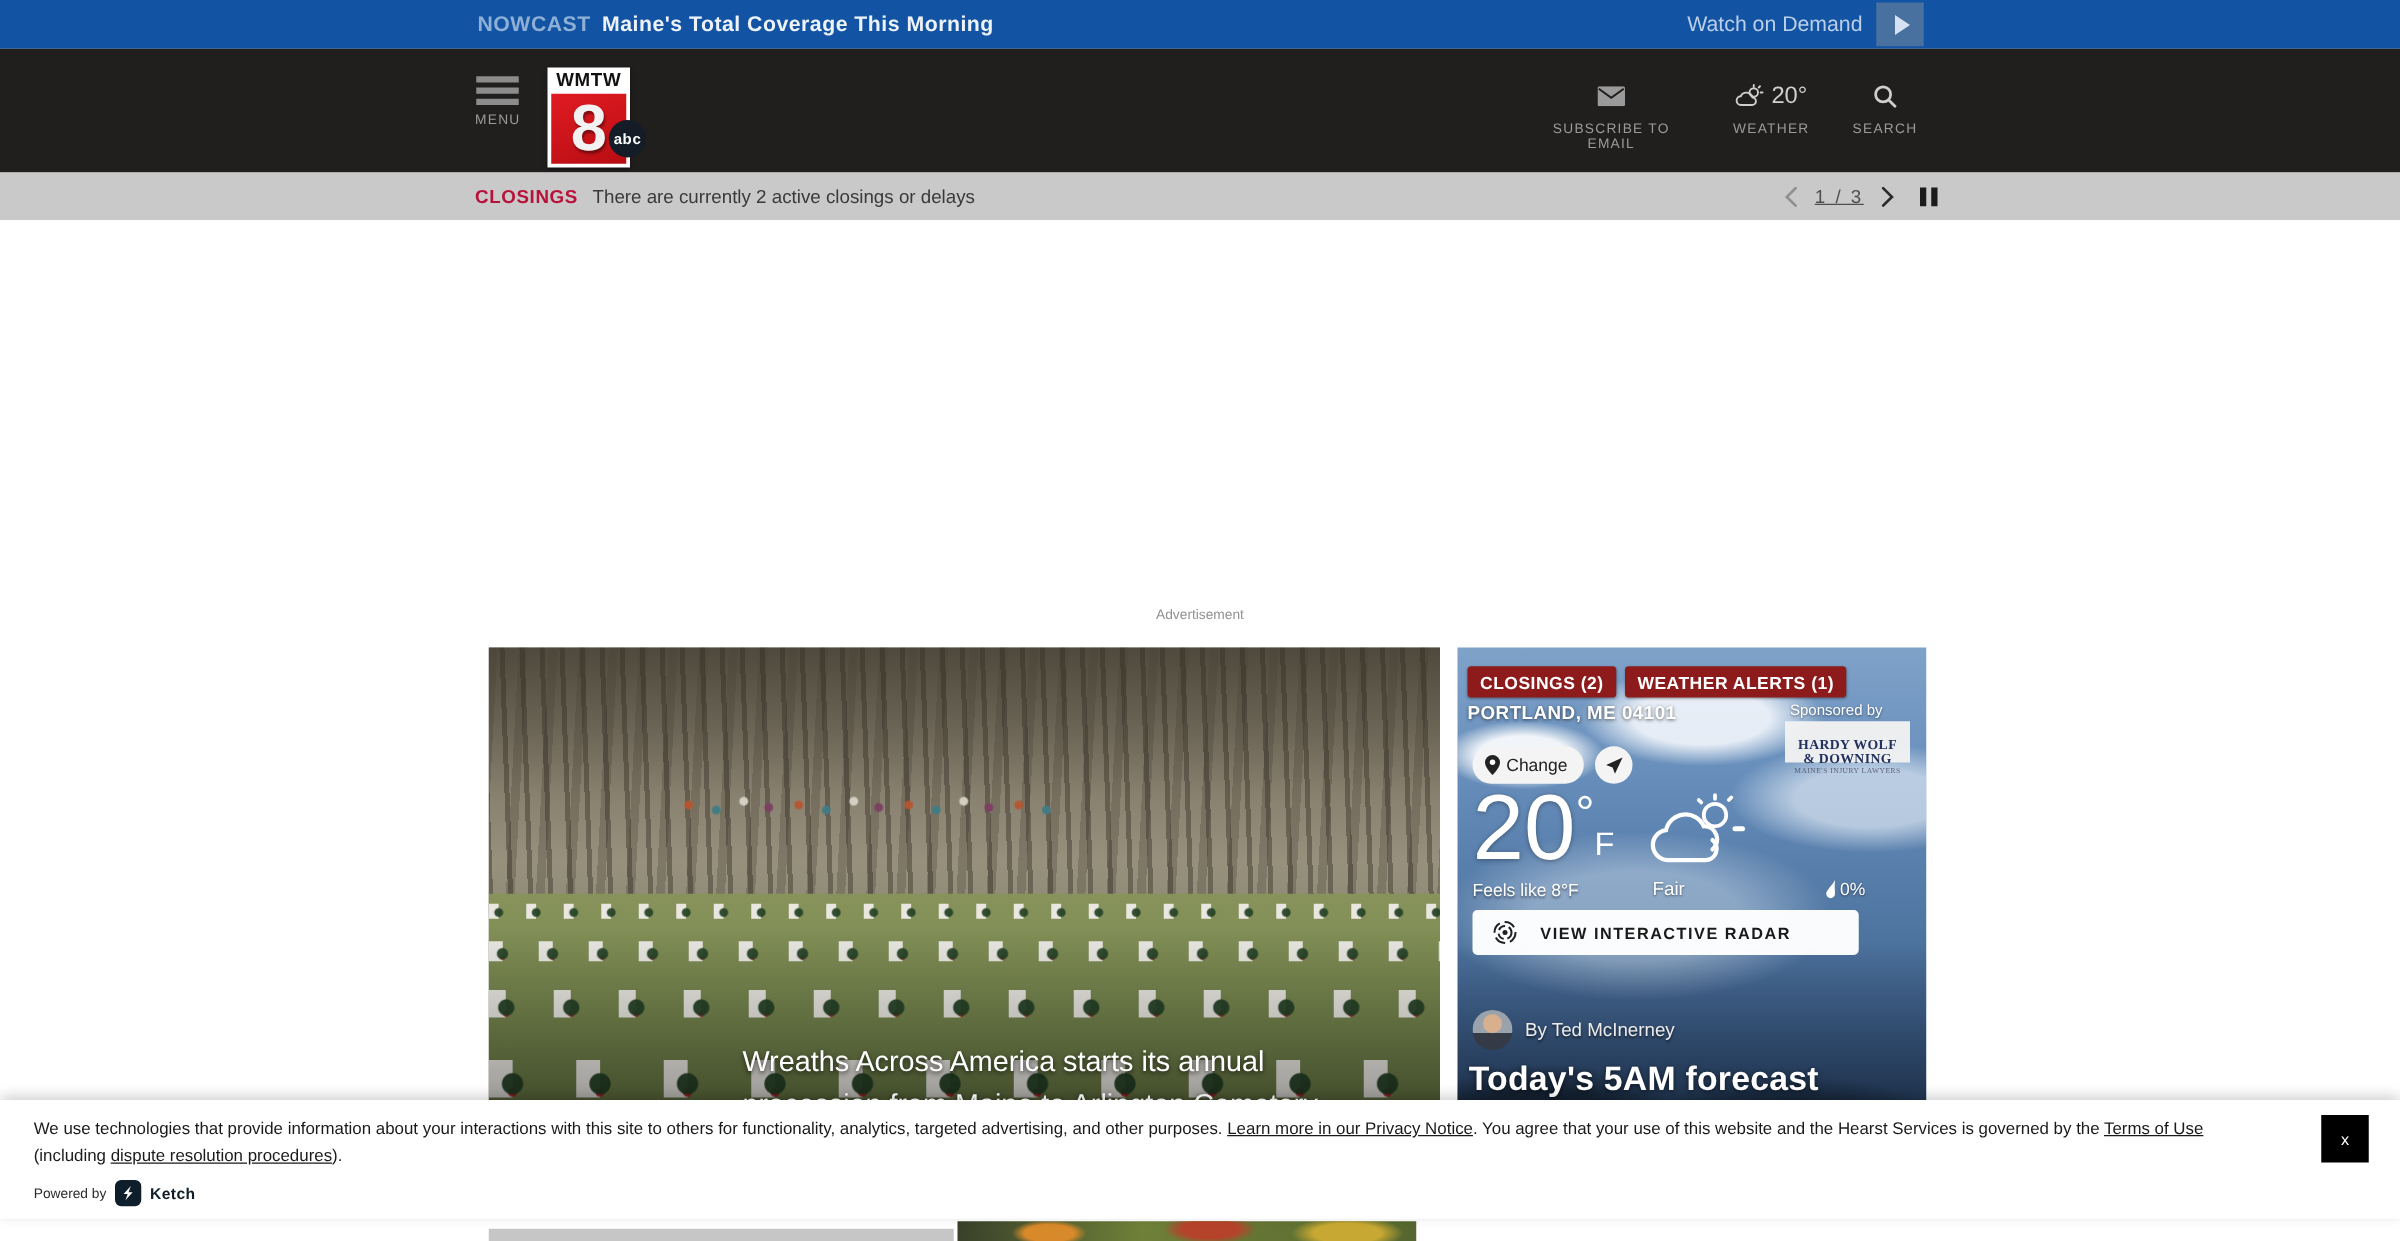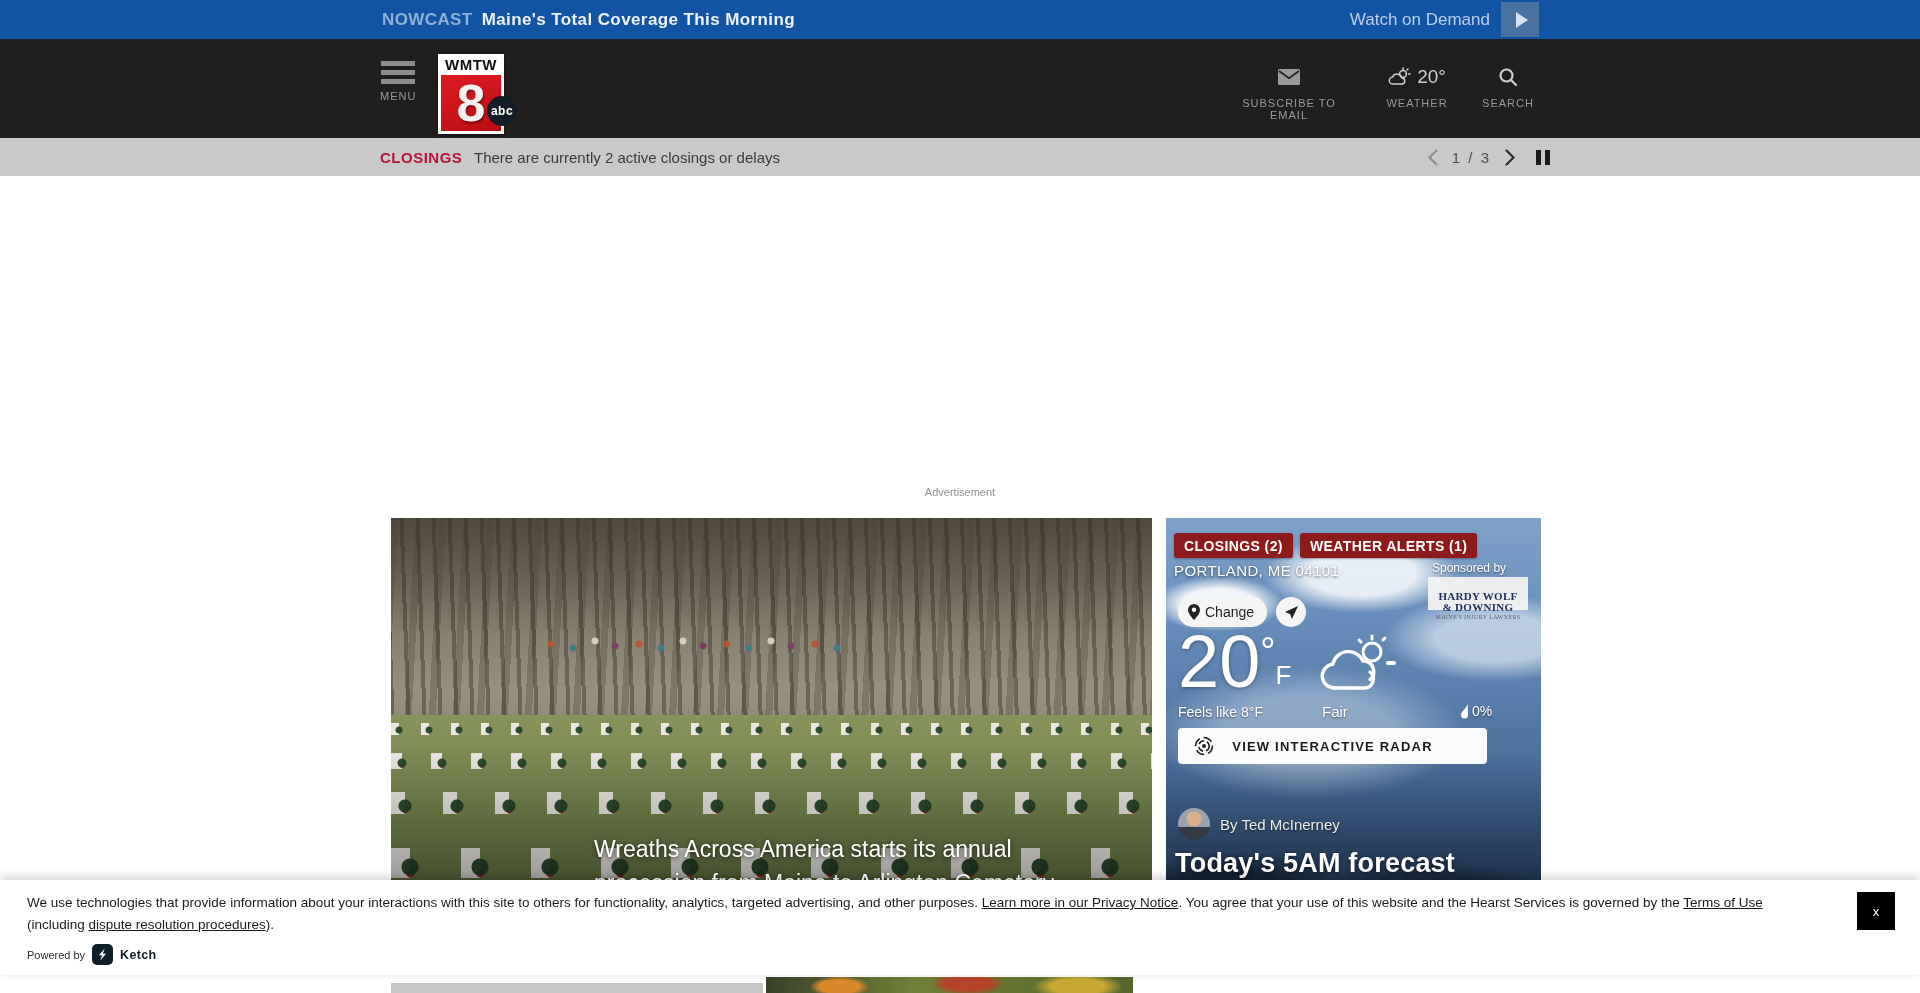--- a/index.html
+++ b/index.html
@@ -31,21 +31,21 @@
   .hdr-search { left:1468px; top:24px; width:80px; }
   .hdr-icon-row { height:28px; display:flex; align-items:center; justify-content:center; gap:5px; }
   .hdr-temp { font-size:19px; color:#cfcfcf; }
 
   
   .closings-bar { position:absolute; left:0; top:138px; width:100%; height:38px; background:#c9c9c9; }
   .closings-label { position:absolute; left:380px; top:0; height:38px; display:flex; align-items:center; color:#b9123a; font-weight:bold; font-size:15px; letter-spacing:.5px; }
   .closings-msg { position:absolute; left:474px; top:0; height:38px; display:flex; align-items:center; color:#3a3a3a; font-size:15px; cursor:pointer; }
   .pager { position:absolute; right:370px; top:0; height:38px; display:flex; align-items:center; gap:14px; }
   .pg-btn { background:none; border:none; cursor:pointer; display:flex; align-items:center; padding:0; }
-  .pg-count { color:#4f4f4f; font-size:15px; letter-spacing:2px; }
+  .pg-count { color:#4f4f4f; font-size:15px; letter-spacing:2px;text-decoration:underline; }
   .pause-btn { display:flex; gap:4px; cursor:pointer; margin-left:6px; }
   .pause-bar { width:5px; height:15px; background:#1b1b1b; }
 
   
   .ad-label { position:absolute; left:0; top:486px; width:100%; text-align:center; font-size:11px; color:#919191; }
 
   
   .story { position:absolute; left:391px; top:518px; width:761px; height:428px; overflow:hidden; cursor:pointer; background:#6f6a5a; }
   .scene-trees { position:absolute; left:0; right:0; top:0; height:50%;
     background:linear-gradient(180deg,#6e6757 0%,#837b6a 45%,#97907d 80%,#8e8a75 100%); }
@@ -86,21 +86,21 @@
                radial-gradient(130px 52px at 52% 13%,rgba(250,252,255,.85) 0 42%,rgba(255,255,255,0) 75%),
                radial-gradient(150px 58px at 88% 28%,rgba(240,246,252,.6) 0 40%,rgba(255,255,255,0) 75%),
                radial-gradient(210px 90px at 38% 50%,rgba(226,236,246,.4) 0 40%,rgba(255,255,255,0) 75%),
                linear-gradient(180deg,#7fa2c9 0%,#668dba 25%,#4c729e 55%,#35527a 78%,#1d3550 100%); }
   .widget::before { content:""; position:absolute; inset:0;
     background:radial-gradient(160px 80px at 18% 92%,rgba(16,26,38,.75) 0 50%,rgba(0,0,0,0) 78%),
                radial-gradient(190px 90px at 72% 96%,rgba(14,24,36,.7) 0 50%,rgba(0,0,0,0) 78%),
                linear-gradient(180deg,rgba(0,0,0,0) 55%,rgba(5,12,20,.55) 100%); }
   .badges { position:absolute; left:8px; top:15px; display:flex; gap:7px; }
   .badge { background:#8e1b1c; color:#fff; font-size:14px; font-weight:bold; letter-spacing:.4px; padding:5px 10px 4px; border-radius:3px; cursor:pointer; box-shadow:0 1px 2px rgba(0,0,0,.3); }
-  .w-location { position:absolute; left:8px; top:44px; font-size:15px; font-weight:normal; letter-spacing:.4px; text-shadow:0 1px 3px rgba(0,0,0,.6); }
+  .w-location { position:absolute; left:8px; top:44px; font-size:15px; font-weight:bold; letter-spacing:.4px; text-shadow:0 1px 3px rgba(0,0,0,.6); }
   .sponsored-label { position:absolute; left:266px; top:43px; font-size:12px; text-shadow:0 1px 2px rgba(0,0,0,.5); }
   .sponsor-box { position:absolute; left:262px; top:59px; width:100px; height:33px; background:rgba(242,242,242,.95); color:#23315e; text-align:center; font-family:"Liberation Serif","DejaVu Serif",serif; cursor:pointer; padding-top:14px; }
   .sponsor-l1 { font-size:11px; font-weight:bold; letter-spacing:.3px; line-height:11px; }
   .sponsor-tag { font-size:6px; letter-spacing:.4px; color:#5a5f74; margin-top:1px; }
   .change-btn { position:absolute; left:12px; top:79px; height:30px; padding:0 13px 0 10px; background:#f4f4f4; border:none; border-radius:15px; display:flex; align-items:center; gap:5px; font-size:14px; color:#222; cursor:pointer; font-family:inherit; }
   .geo-btn { position:absolute; left:110px; top:79px; width:30px; height:30px; border-radius:50%; background:#f4f4f4; border:none; display:flex; align-items:center; justify-content:center; cursor:pointer; }
   .temp-row { position:absolute; left:12px; top:104px; display:flex; }
   .temp-big { font-size:74px; line-height:80px; font-weight:400; text-shadow:0 1px 4px rgba(0,0,0,.35); }
   .temp-deg { font-size:38px; margin-top:8px; }
   .temp-unit { font-size:26px; margin-top:38px; }

